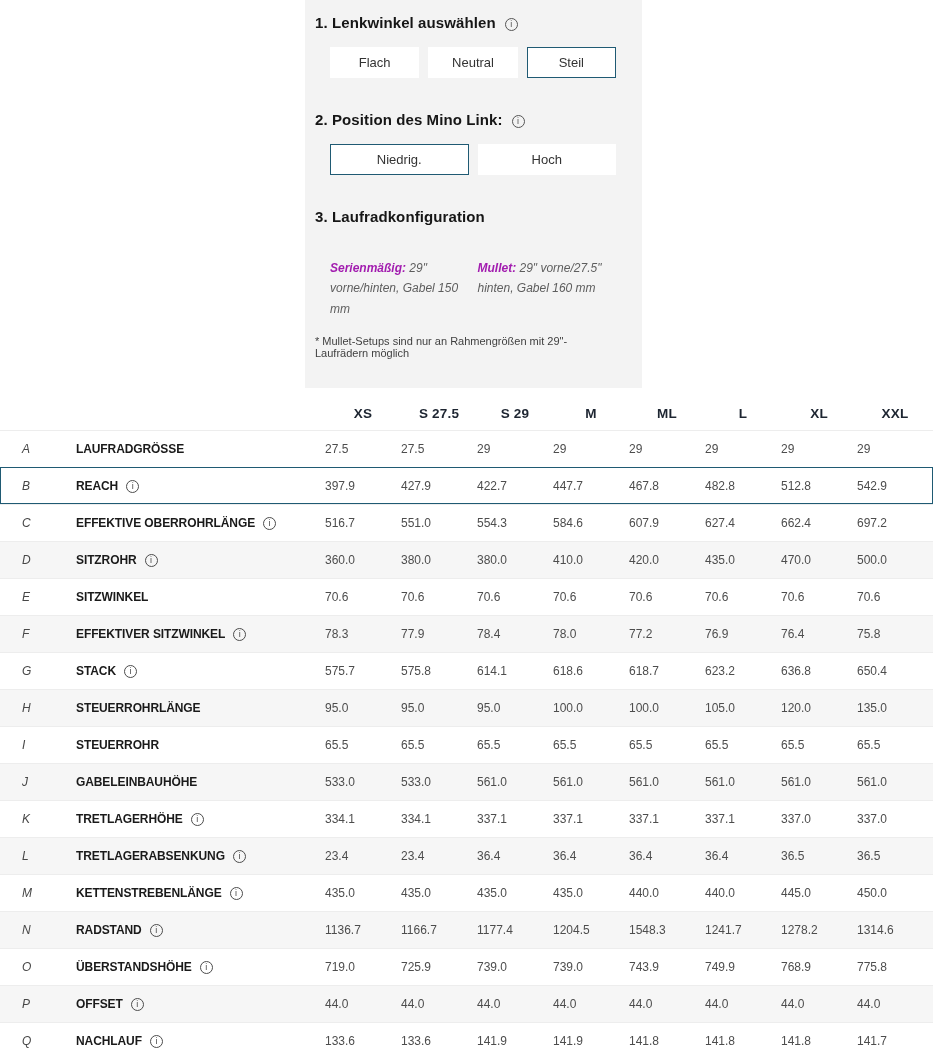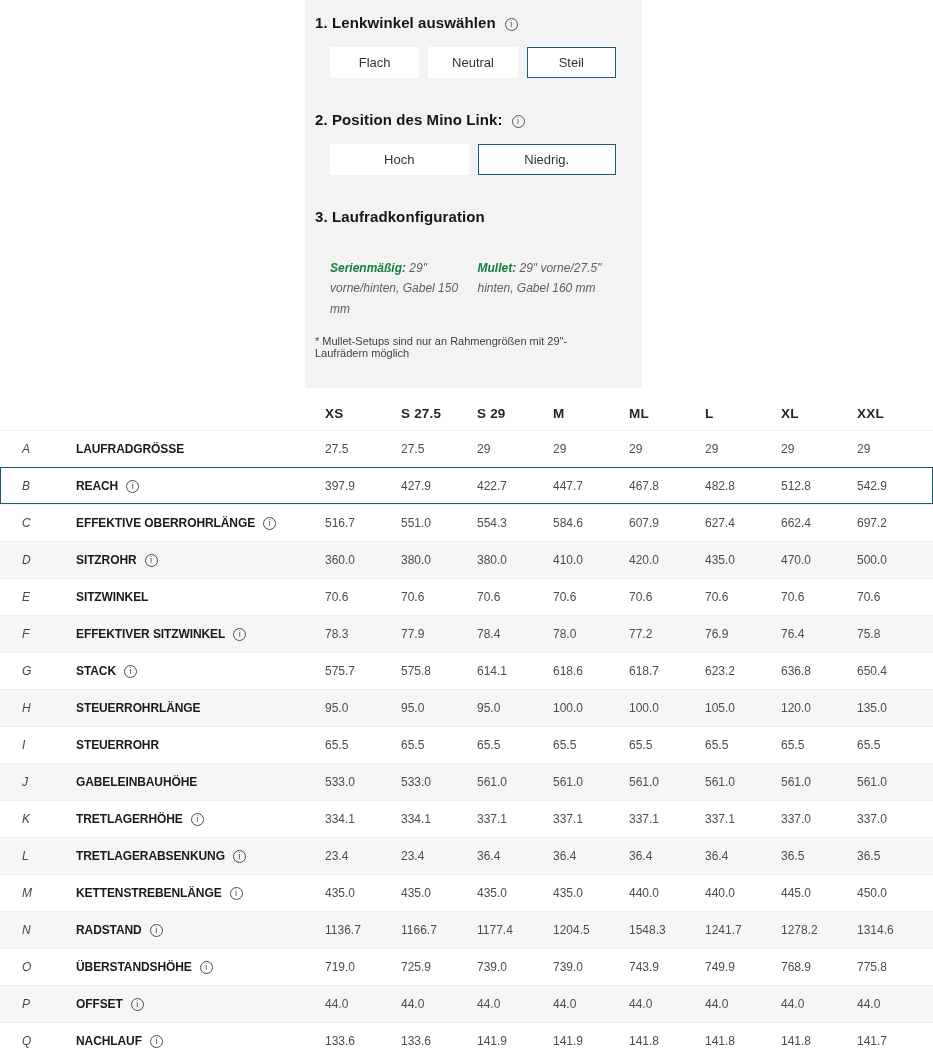--- a/index.html
+++ b/index.html
@@ -52,41 +52,41 @@
       rgba(0,0,0,0) calc(50% - .8px),
       #cfcfcf calc(50% - .3px),
       #cfcfcf calc(50% + .3px),
       rgba(0,0,0,0) calc(50% + .8px));
   }
   .desc-row{
     display:flex;gap:9px;margin:10px 0 0 15px;
     font-style:italic;font-size:12px;line-height:1.7;color:#5d5d5d;
   }
   .desc-col{flex:1;}
-  .desc-lead{font-weight:bold;color:#15803d;}
+  .desc-lead{font-weight:bold;color:#a21caf;}
   .footnote{font-size:11px;color:#3f3f3f;margin-top:16px;}
 
   
   .info{
     display:inline-flex;align-items:center;justify-content:center;
     width:13px;height:13px;flex:0 0 13px;
     border:1px solid #4c4c4c;border-radius:50%;
     font-size:9px;font-weight:normal;font-style:normal;
     color:#4c4c4c;line-height:1;cursor:pointer;
   }
   .cfg-title .info{border-color:#555;color:#555;}
 
   
   .geo-table{position:absolute;top:392px;left:0;width:933px;}
   .geo-grid{
     display:grid;
     grid-template-columns:64px 261px repeat(8,1fr);
     align-items:center;
   }
-  .geo-header{height:38px;padding-top:4px;}
+  .geo-header{height:38px;padding-top:4px;text-align:center;}
   .geo-header .size{
     font-size:13.5px;font-weight:bold;color:#1d2531;letter-spacing:.2px;
   }
   .geo-row{
     height:37px;
     border-top:1px solid var(--divider);
     font-size:12px;color:var(--value-color);
     background:#ffffff;
   }
   .geo-row.striped{background:var(--stripe);}
@@ -118,22 +118,22 @@
           <button class="cfg-btn default">Neutral</button>
           <button class="cfg-btn selected">Steil</button>
         </div>
       </div>
       <div class="cfg-section">
         <div class="cfg-title">
           <span>2. Position des Mino Link:</span>
           <span class="info">i</span>
         </div>
         <div class="btn-row">
+          <button class="cfg-btn selected">Niedrig.</button>
           <button class="cfg-btn default">Hoch</button>
-          <button class="cfg-btn selected">Niedrig.</button>
         </div>
       </div>
       <div class="cfg-section">
         <div class="cfg-title">
           <span>3. Laufradkonfiguration</span>
         </div>
       </div>
     </div>
   <div class="desc-row">
       <div class="desc-col"><span class="desc-lead">Serienmäßig:</span><span> 29" vorne/hinten, Gabel 150 mm</span></div>

